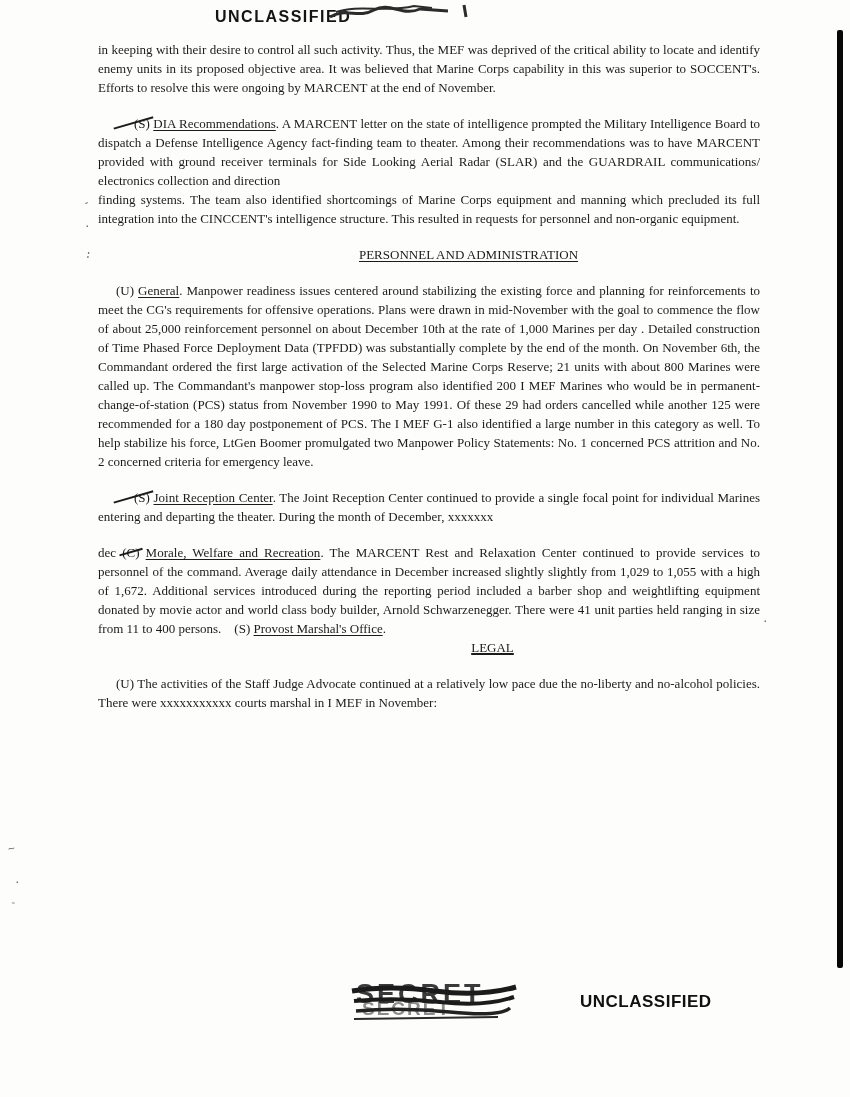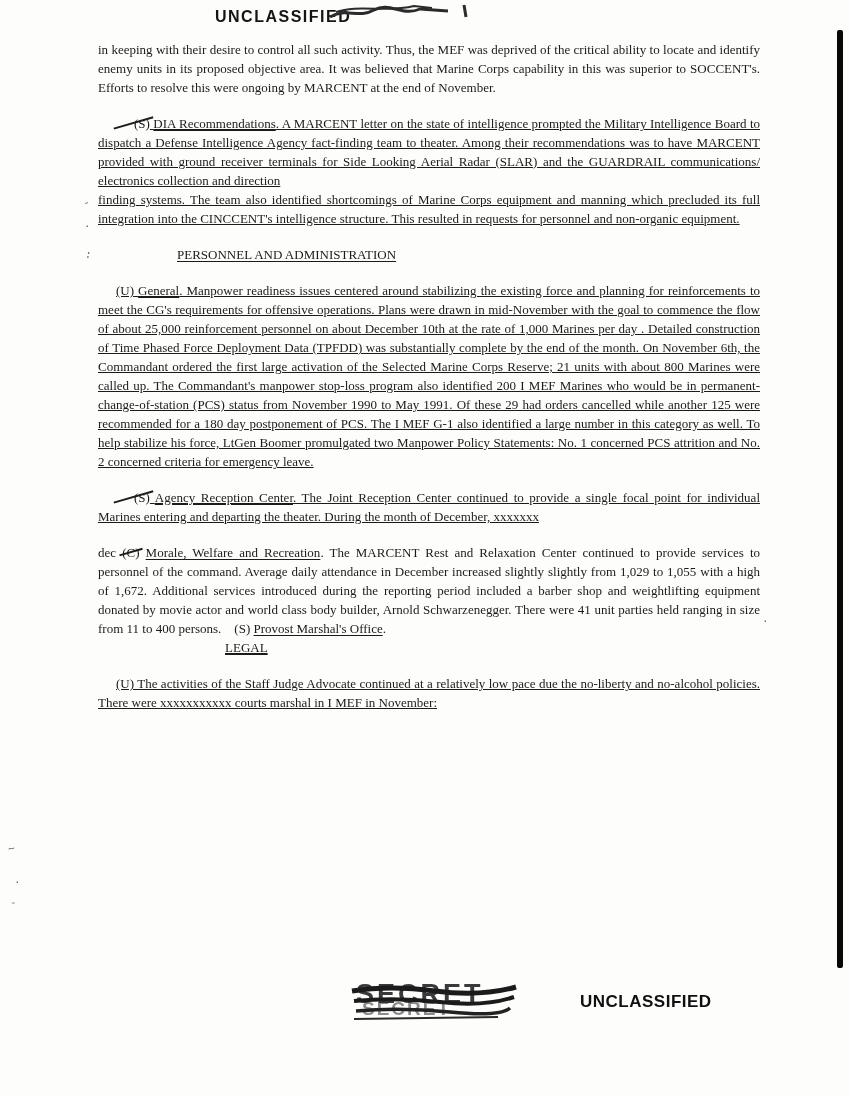--- a/index.html
+++ b/index.html
@@ -18,22 +18,22 @@
     font-family:"Liberation Sans", sans-serif;
     font-weight:bold; font-size:16px; letter-spacing:1.5px; color:#141414;
   }
   .scribble-top { position:absolute; top:1px; left:328px; }
 
   .doc {
     position:absolute; top:40px; left:98px; width:662px;
     font-size:13px; line-height:19px; text-align:justify;
   }
   .doc p { margin:0 0 17px 0; }
-  .doc p.ind { text-indent:18px;text-decoration:underline; }
-  .heading { margin:0 0 17px 0; text-align:left; }
+  .doc p.ind { text-indent:18px; }
+  .heading { margin:0 0 17px 0; text-align:center; }
   .heading.pos-a { padding-left:79px; }
   .heading.pos-b { padding-left:127px; }
   .heading.tight { margin-top:-17px;text-decoration:underline; }
   .u { text-decoration:underline; text-underline-offset:2px; }
   .struck { position:relative; display:inline-block; }
   .struck::after {
     content:""; position:absolute; left:-3px; right:-4px; top:42%;
     border-top:2px solid #1c1c1c; transform:rotate(-16deg);
   }
 
@@ -66,21 +66,21 @@
       <path d="M8,11 C 30,3 60,12 86,5 L 104,7" stroke="#2b2b2b" stroke-width="2" fill="none"></path>
       <path d="M136,4 l2,12" stroke="#2b2b2b" stroke-width="3" fill="none"></path>
     </svg>
   </div>
 
   <div class="doc">
       <p><span>in keeping with their desire to control all such activity. Thus, the MEF was deprived of the critical ability to locate and identify enemy units in its proposed objective area. It was believed that Marine Corps capability in this was superior to SOCCENT's. Efforts to resolve this were ongoing by MARCENT at the end of November.</span></p>
       <p class="ind"><span class="struck">(S)</span><span> </span><span class="u">DIA Recommendations</span><span>. A MARCENT letter on the state of intelligence prompted the Military Intelligence Board to dispatch a Defense Intelligence Agency fact-finding team to theater. Among their recommendations was to have MARCENT provided with ground receiver terminals for Side Looking Aerial Radar (SLAR) and the GUARDRAIL communications/ electronics collection and direction</span><br><span>finding systems. The team also identified shortcomings of Marine Corps equipment and manning which precluded its full integration into the CINCCENT's intelligence structure. This resulted in requests for personnel and non-organic equipment.</span></p>
       <div class="heading pos-a"><span class="u">PERSONNEL AND ADMINISTRATION</span></div>
       <p class="ind"><span>(U) </span><span class="u">General</span><span>. Manpower readiness issues centered around stabilizing the existing force and planning for reinforcements to meet the CG's requirements for offensive operations. Plans were drawn in mid-November with the goal to commence the flow of about 25,000 reinforcement personnel on about December 10th at the rate of 1,000 Marines per day . Detailed construction of Time Phased Force Deployment Data (TPFDD) was substantially complete by the end of the month. On November 6th, the Commandant ordered the first large activation of the Selected Marine Corps Reserve; 21 units with about 800 Marines were called up. The Commandant's manpower stop-loss program also identified 200 I MEF Marines who would be in permanent-change-of-station (PCS) status from November 1990 to May 1991. Of these 29 had orders cancelled while another 125 were recommended for a 180 day postponement of PCS. The I MEF G-1 also identified a large number in this category as well. To help stabilize his force, LtGen Boomer promulgated two Manpower Policy Statements: No. 1 concerned PCS attrition and No. 2 concerned criteria for emergency leave.</span></p>
-      <p class="ind"><span class="struck">(S)</span><span> </span><span class="u">Agency Reception Center</span><span>. The Joint Reception Center continued to provide a single focal point for individual Marines entering and departing the theater. During the month of December, xxxxxxx</span></p>
+      <p class="ind"><span class="struck">(S)</span><span> </span><span class="u">Joint Reception Center</span><span>. The Joint Reception Center continued to provide a single focal point for individual Marines entering and departing the theater. During the month of December, xxxxxxx</span></p>
       <p><span>dec </span><span class="struck">(C)</span><span> </span><span class="u">Morale, Welfare and Recreation</span><span>.  The MARCENT Rest and Relaxation Center continued to provide services to personnel of the command. Average daily attendance in December increased slightly slightly from 1,029 to 1,055 with a high of 1,672. Additional services introduced during the reporting period included a barber shop and weightlifting equipment donated by movie actor and world class body builder, Arnold Schwarzenegger. There were 41 unit parties held ranging in size from 11 to 400 persons.&nbsp;&nbsp;&nbsp; (S) </span><span class="u">Provost Marshal's Office</span><span>.</span></p>
       <div class="heading pos-b tight"><span class="u">LEGAL</span></div>
       <p class="ind"><span>(U) The activities of the Staff Judge Advocate continued at a relatively low pace due the no-liberty and no-alcohol policies. There were xxxxxxxxxxx courts marshal in I MEF in November:</span></p>
     </div>
 
   <div class="right-bar"></div>
 
   <div class="footer">
     <div class="footer-stamp">
       <svg width="172" height="44" viewBox="0 0 172 44" aria-hidden="true">

